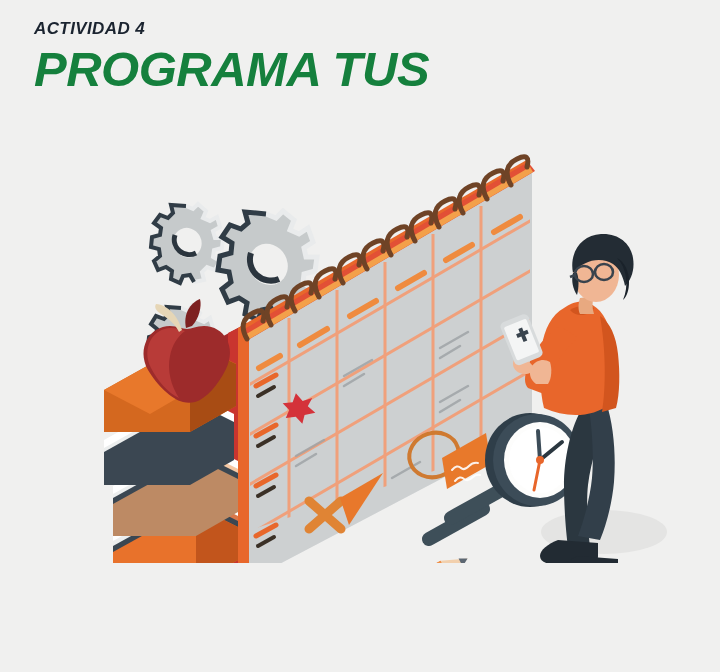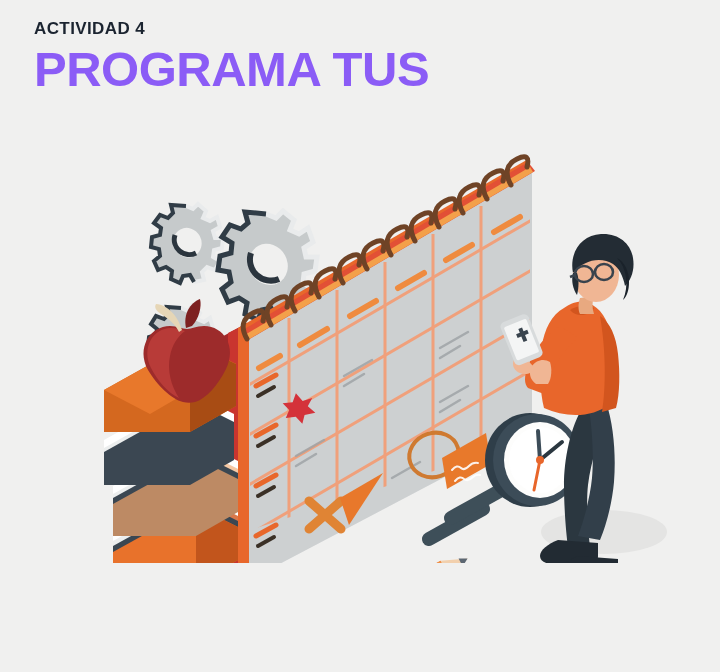--- a/index.html
+++ b/index.html
@@ -13,20 +13,21 @@
     font-family: "Liberation Sans", sans-serif;
     overflow: hidden;
     position: relative;
   }
   #page {
     position: relative;
     width: 720px;
     height: 563px;
     background: #f0f0ef;
     overflow: hidden;
+    font-style: italic;
   }
 
   
   #header {
     position: absolute;
     left: 34px;
     top: 20px;
     width: 430px;
   }
   #eyebrow {
@@ -38,21 +39,21 @@
     line-height: 1.1;
     margin: 0 0 6px 0;
     white-space: nowrap;
   }
   #title {
     font-family: "Liberation Sans", sans-serif;
     font-weight: bold;
     font-size: 49px;
     line-height: 0.99;
     letter-spacing: -0.5px;
-    color: #8b5cf6;
+    color: #15803d;
     margin: 0;
   }
   #title .tline { display: block; }
 
   
   #illustration {
     position: absolute;
     left: 0;
     top: 140px;
     width: 720px;

